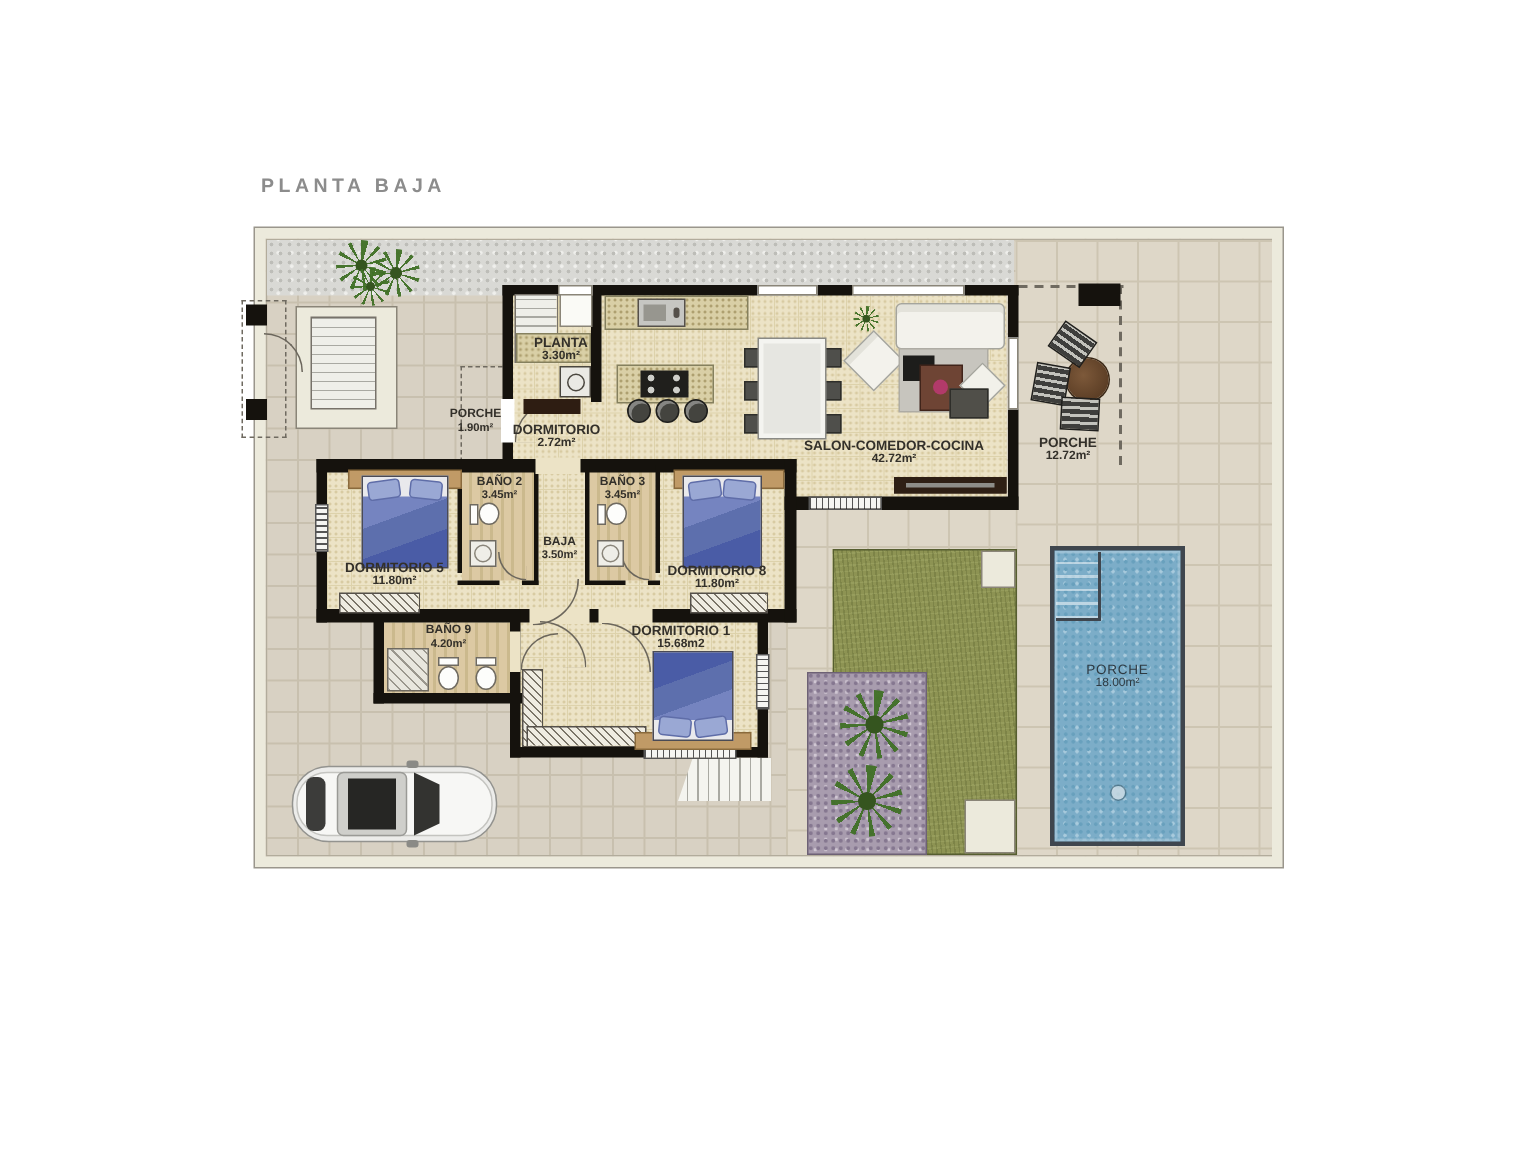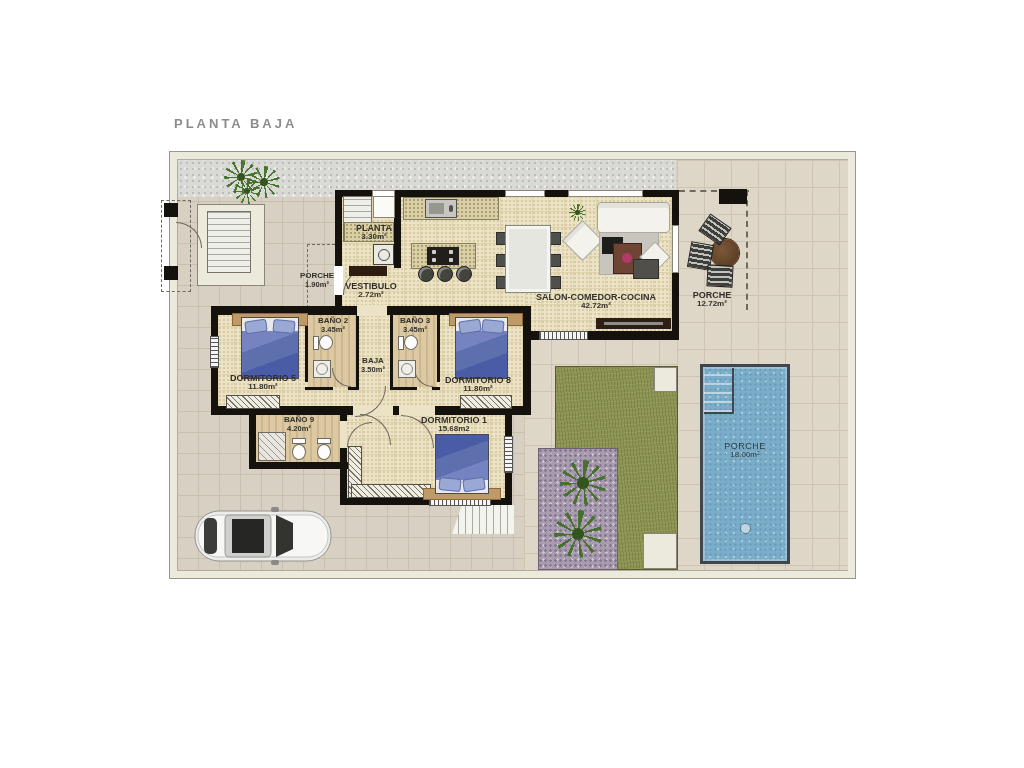--- a/index.html
+++ b/index.html
@@ -283,21 +283,21 @@
     <div class="wc-bowl" style="left:1px;top:6px;width:12px;height:14px"></div>
   </div>
 
   <div class="abs steps-v z12" style="left:452px;top:505px;width:62px;height:29px;clip-path:polygon(16% 0,100% 0,100% 100%,0 100%)"></div>
 
   <div class="rlabel" style="left:374px;top:223px">
     <span class="rn">PLANTA</span>
     <span class="ra">3.30m²</span>
   </div>
   <div class="rlabel" style="left:371px;top:281px">
-    <span class="rn">VESTIBULO</span>
+    <span class="rn">DORMITORIO</span>
     <span class="ra">2.72m²</span>
   </div>
   <div class="rlabel" style="left:317px;top:272px">
     <span class="rn" style="font-size:8px">PORCHE</span>
     <span class="ra" style="font-size:7.5px">1.90m²</span>
   </div>
   <div class="rlabel" style="left:596px;top:292px">
     <span class="rn">SALON-COMEDOR-COCINA</span>
     <span class="ra">42.72m²</span>
   </div>

